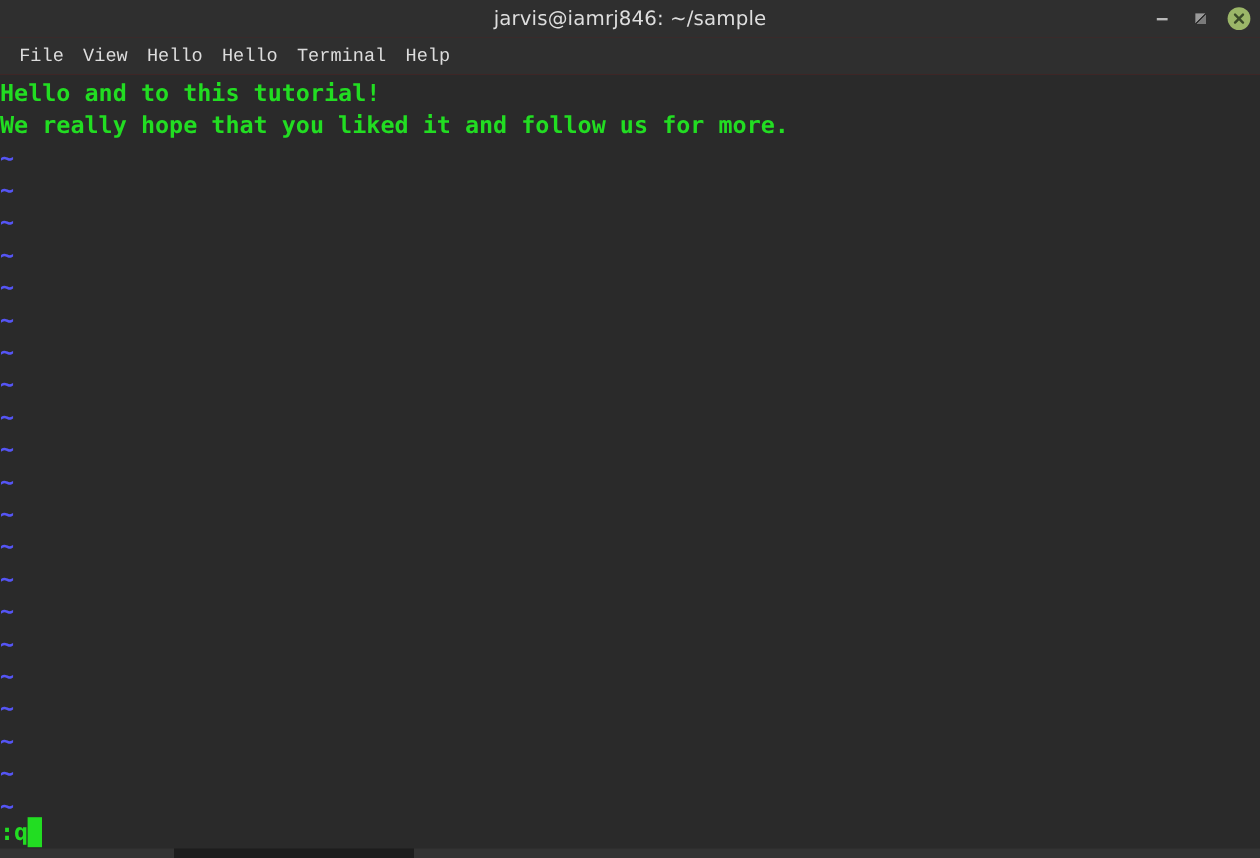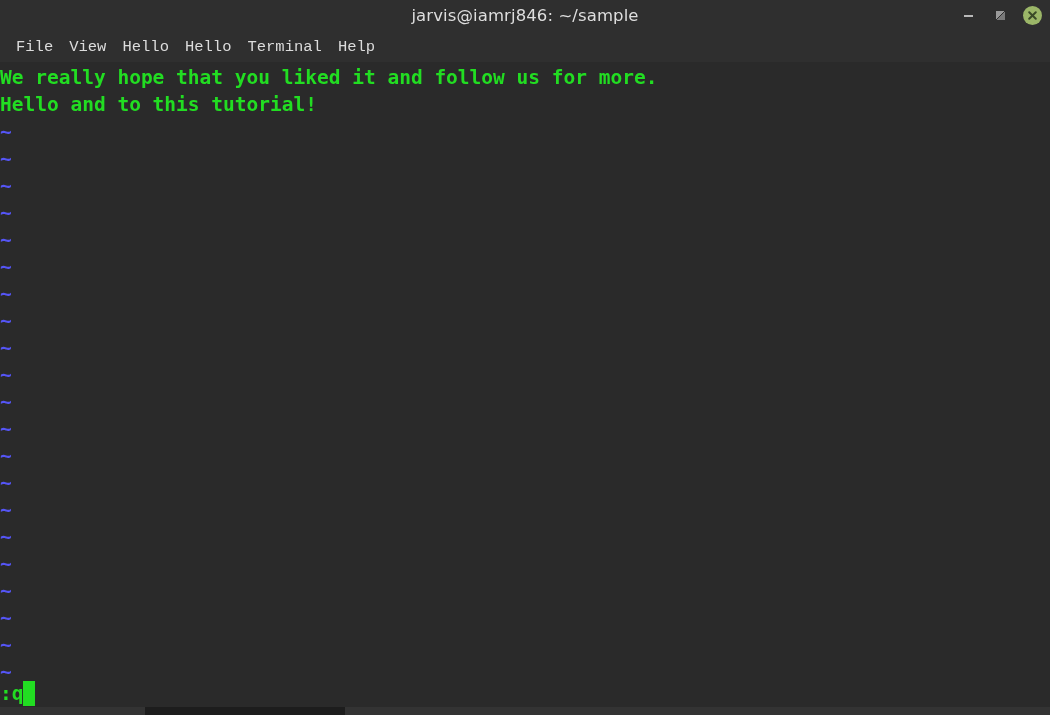--- a/index.html
+++ b/index.html
@@ -205,22 +205,22 @@
     <div class="menu-item">File</div>
     <div class="menu-item">View</div>
     <div class="menu-item">Hello</div>
     <div class="menu-item">Hello</div>
     <div class="menu-item">Terminal</div>
     <div class="menu-item">Help</div>
   </div>
 
   <div class="terminal">
 
+    <div class="term-line fg-green">Hello and to this tutorial!</div>
     <div class="term-line fg-green">We really hope that you liked it and follow us for more.</div>
-    <div class="term-line fg-green">Hello and to this tutorial!</div>
 
     <div id="tilde-region">
         <div class="term-line fg-tilde">~</div>
         <div class="term-line fg-tilde">~</div>
         <div class="term-line fg-tilde">~</div>
         <div class="term-line fg-tilde">~</div>
         <div class="term-line fg-tilde">~</div>
         <div class="term-line fg-tilde">~</div>
         <div class="term-line fg-tilde">~</div>
         <div class="term-line fg-tilde">~</div>

